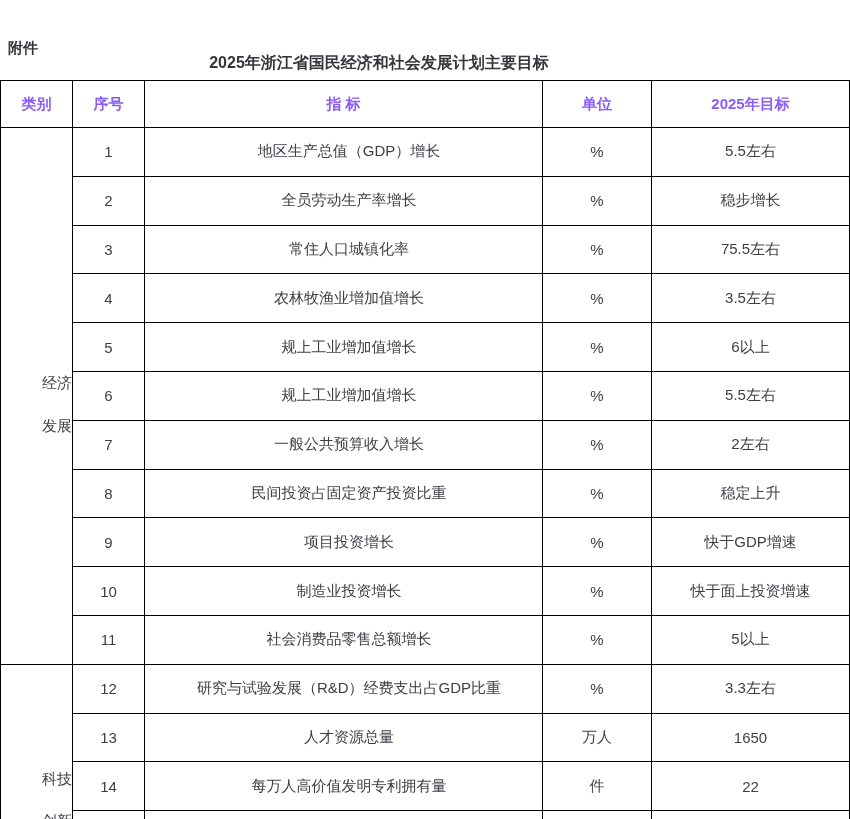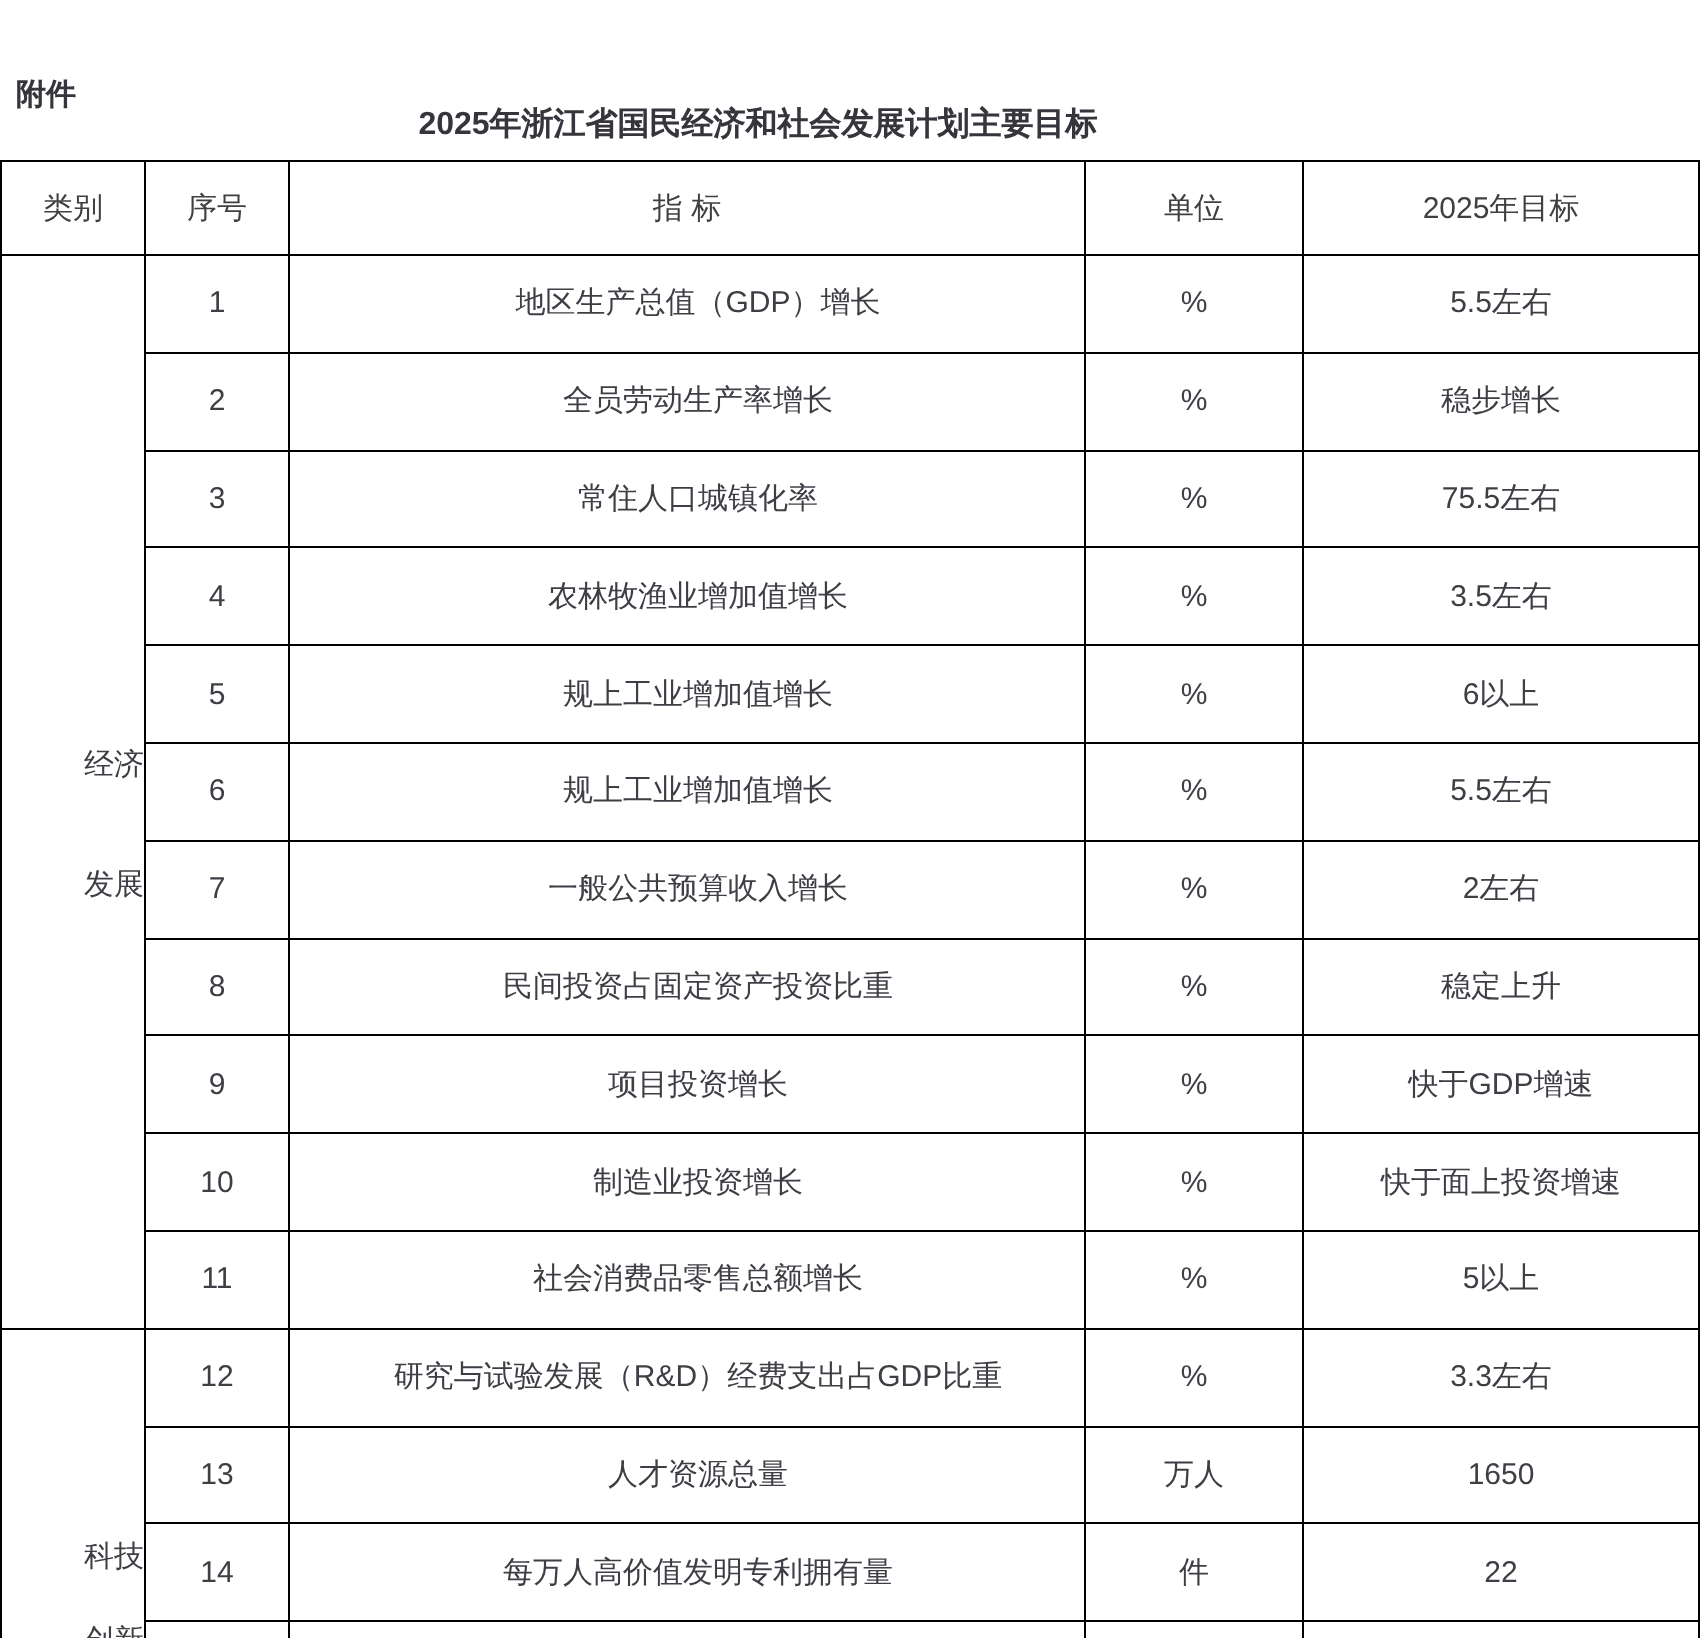--- a/index.html
+++ b/index.html
@@ -50,39 +50,39 @@
     font-size: 15px;
     color: #3e3e45;
     text-align: center;
     vertical-align: middle;
     background: #ffffff;
     overflow: hidden;
     white-space: nowrap;
   }
   .tbl thead tr { height: 47px; }
   .tbl thead th {
-    font-weight: normal;
-    color: #404040;
+    font-weight: bold;
+    color: #8b5cf6;
   }
   .tbl tbody tr { height: 48.8px; }
   td.cell-indicator {
     text-align: center;
     padding-left: 11px;
   }
   td.cat-cell {
     vertical-align: top;
   }
   .cat-line {
     font-size: 15px;
     line-height: 20px;
     color: #3e3e45;
     text-align: right;
   }
   .cat-economy .cat-line-0 { padding-top: 245px; }
-  .cat-economy .cat-line-1 { margin-top: 40px; }
+  .cat-economy .cat-line-1 { margin-top: 23px; }
   .cat-tech .cat-line-0 { padding-top: 104px; }
   .cat-tech .cat-line-1 { margin-top: 22px; }
 </style>
 </head>
 <body>
 
 <div class="sheet">
   <div class="attachment">附件</div>
   <div class="title">2025年浙江省国民经济和社会发展计划主要目标</div>
 

